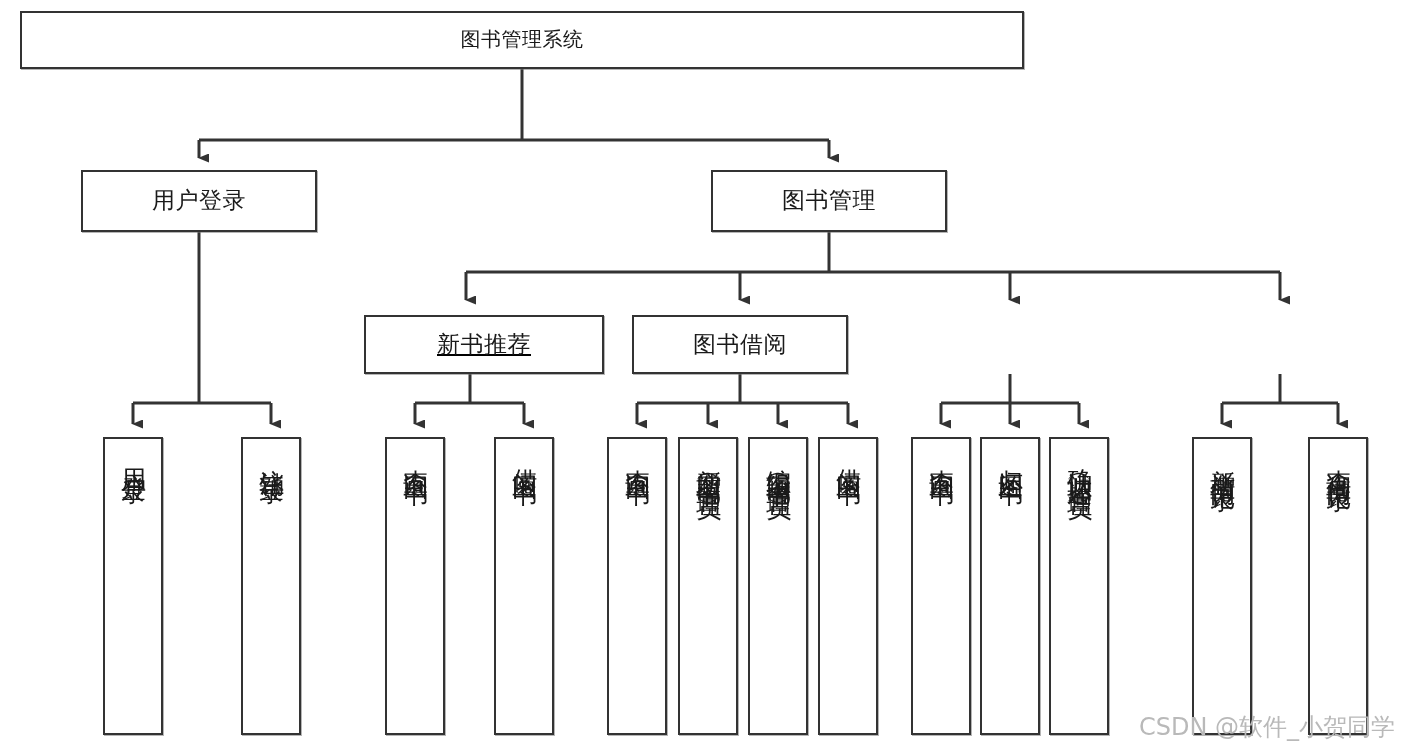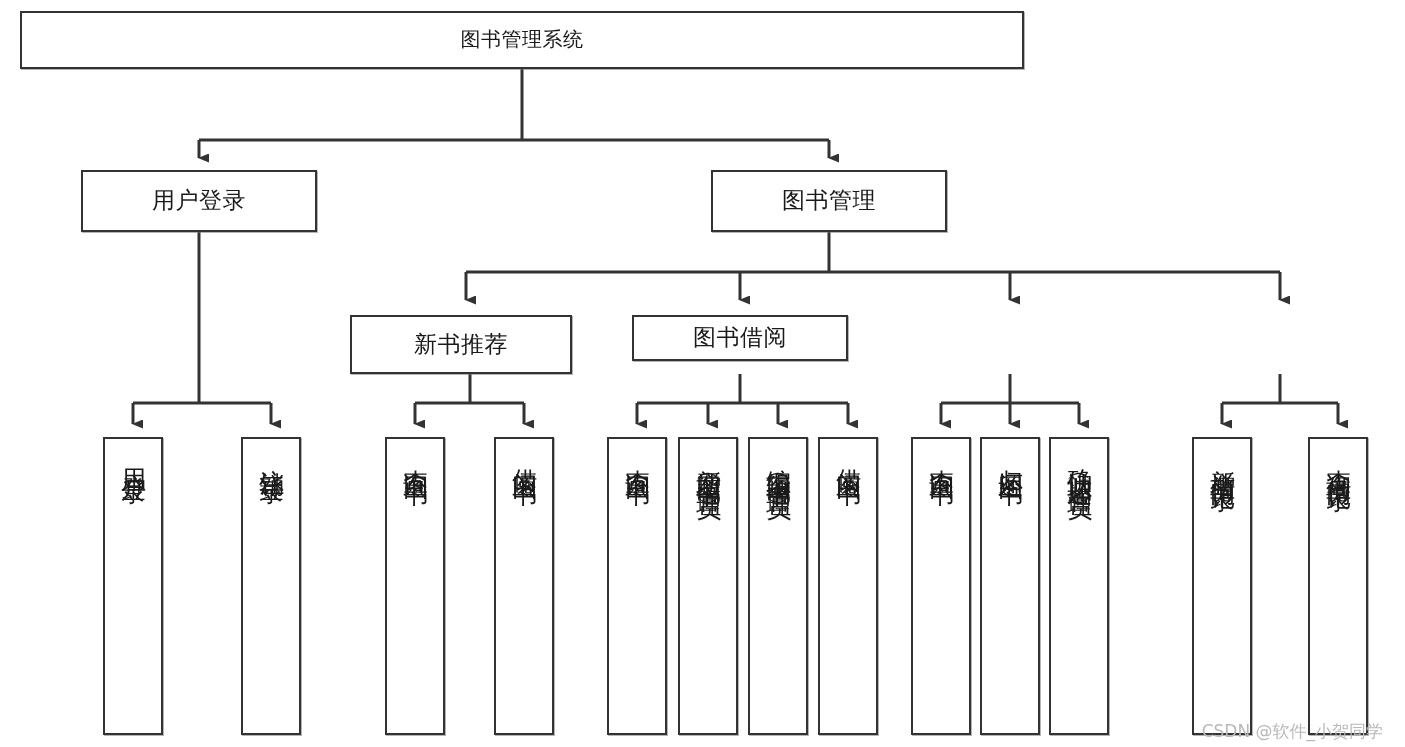--- a/index.html
+++ b/index.html
@@ -60,23 +60,23 @@
   .node.vert .label {
     writing-mode: vertical-rl;
     text-orientation: upright;
     font-size: 25px;
     line-height: 1.05;
     letter-spacing: 4px;
     white-space: nowrap;
   }
   .watermark {
     position: absolute;
-    right: 22px;
+    right: 10px;
     bottom: 4px;
-    font-size: 17px;
+    font-size: 24px;
     color: #b9b9b9;
     white-space: nowrap;
     z-index: 5;
     font-family: "DejaVu Sans", "Liberation Sans", sans-serif;
   }
 </style>
 </head>
 <body>
 
 <div id="canvas">
@@ -135,24 +135,24 @@
     <span class="label">图书管理系统</span>
   </div>
 
   <div class="node horiz" style="left:81px; top:170px; width:236px; height:62px;">
     <span class="label">用户登录</span>
   </div>
   <div class="node horiz" style="left:711px; top:170px; width:236px; height:62px;">
     <span class="label">图书管理</span>
   </div>
 
-  <div class="node horiz" style="left:350px; top:315px; width:222px; height:59px;">
+  <div class="node horiz" style="left:364px; top:315px; width:240px; height:59px;text-decoration:underline;">
     <span class="label">新书推荐</span>
   </div>
-  <div class="node horiz" style="left:632px; top:315px; width:216px; height:46px;">
+  <div class="node horiz" style="left:632px; top:315px; width:216px; height:59px;">
     <span class="label">图书借阅</span>
   </div>
 
   <div class="node vert" style="left:103px; top:437px; width:60px; height:298px;">
     <span class="label">用户登录</span>
   </div>
   <div class="node vert" style="left:241px; top:437px; width:60px; height:298px;">
     <span class="label">注销登录</span>
   </div>
 

